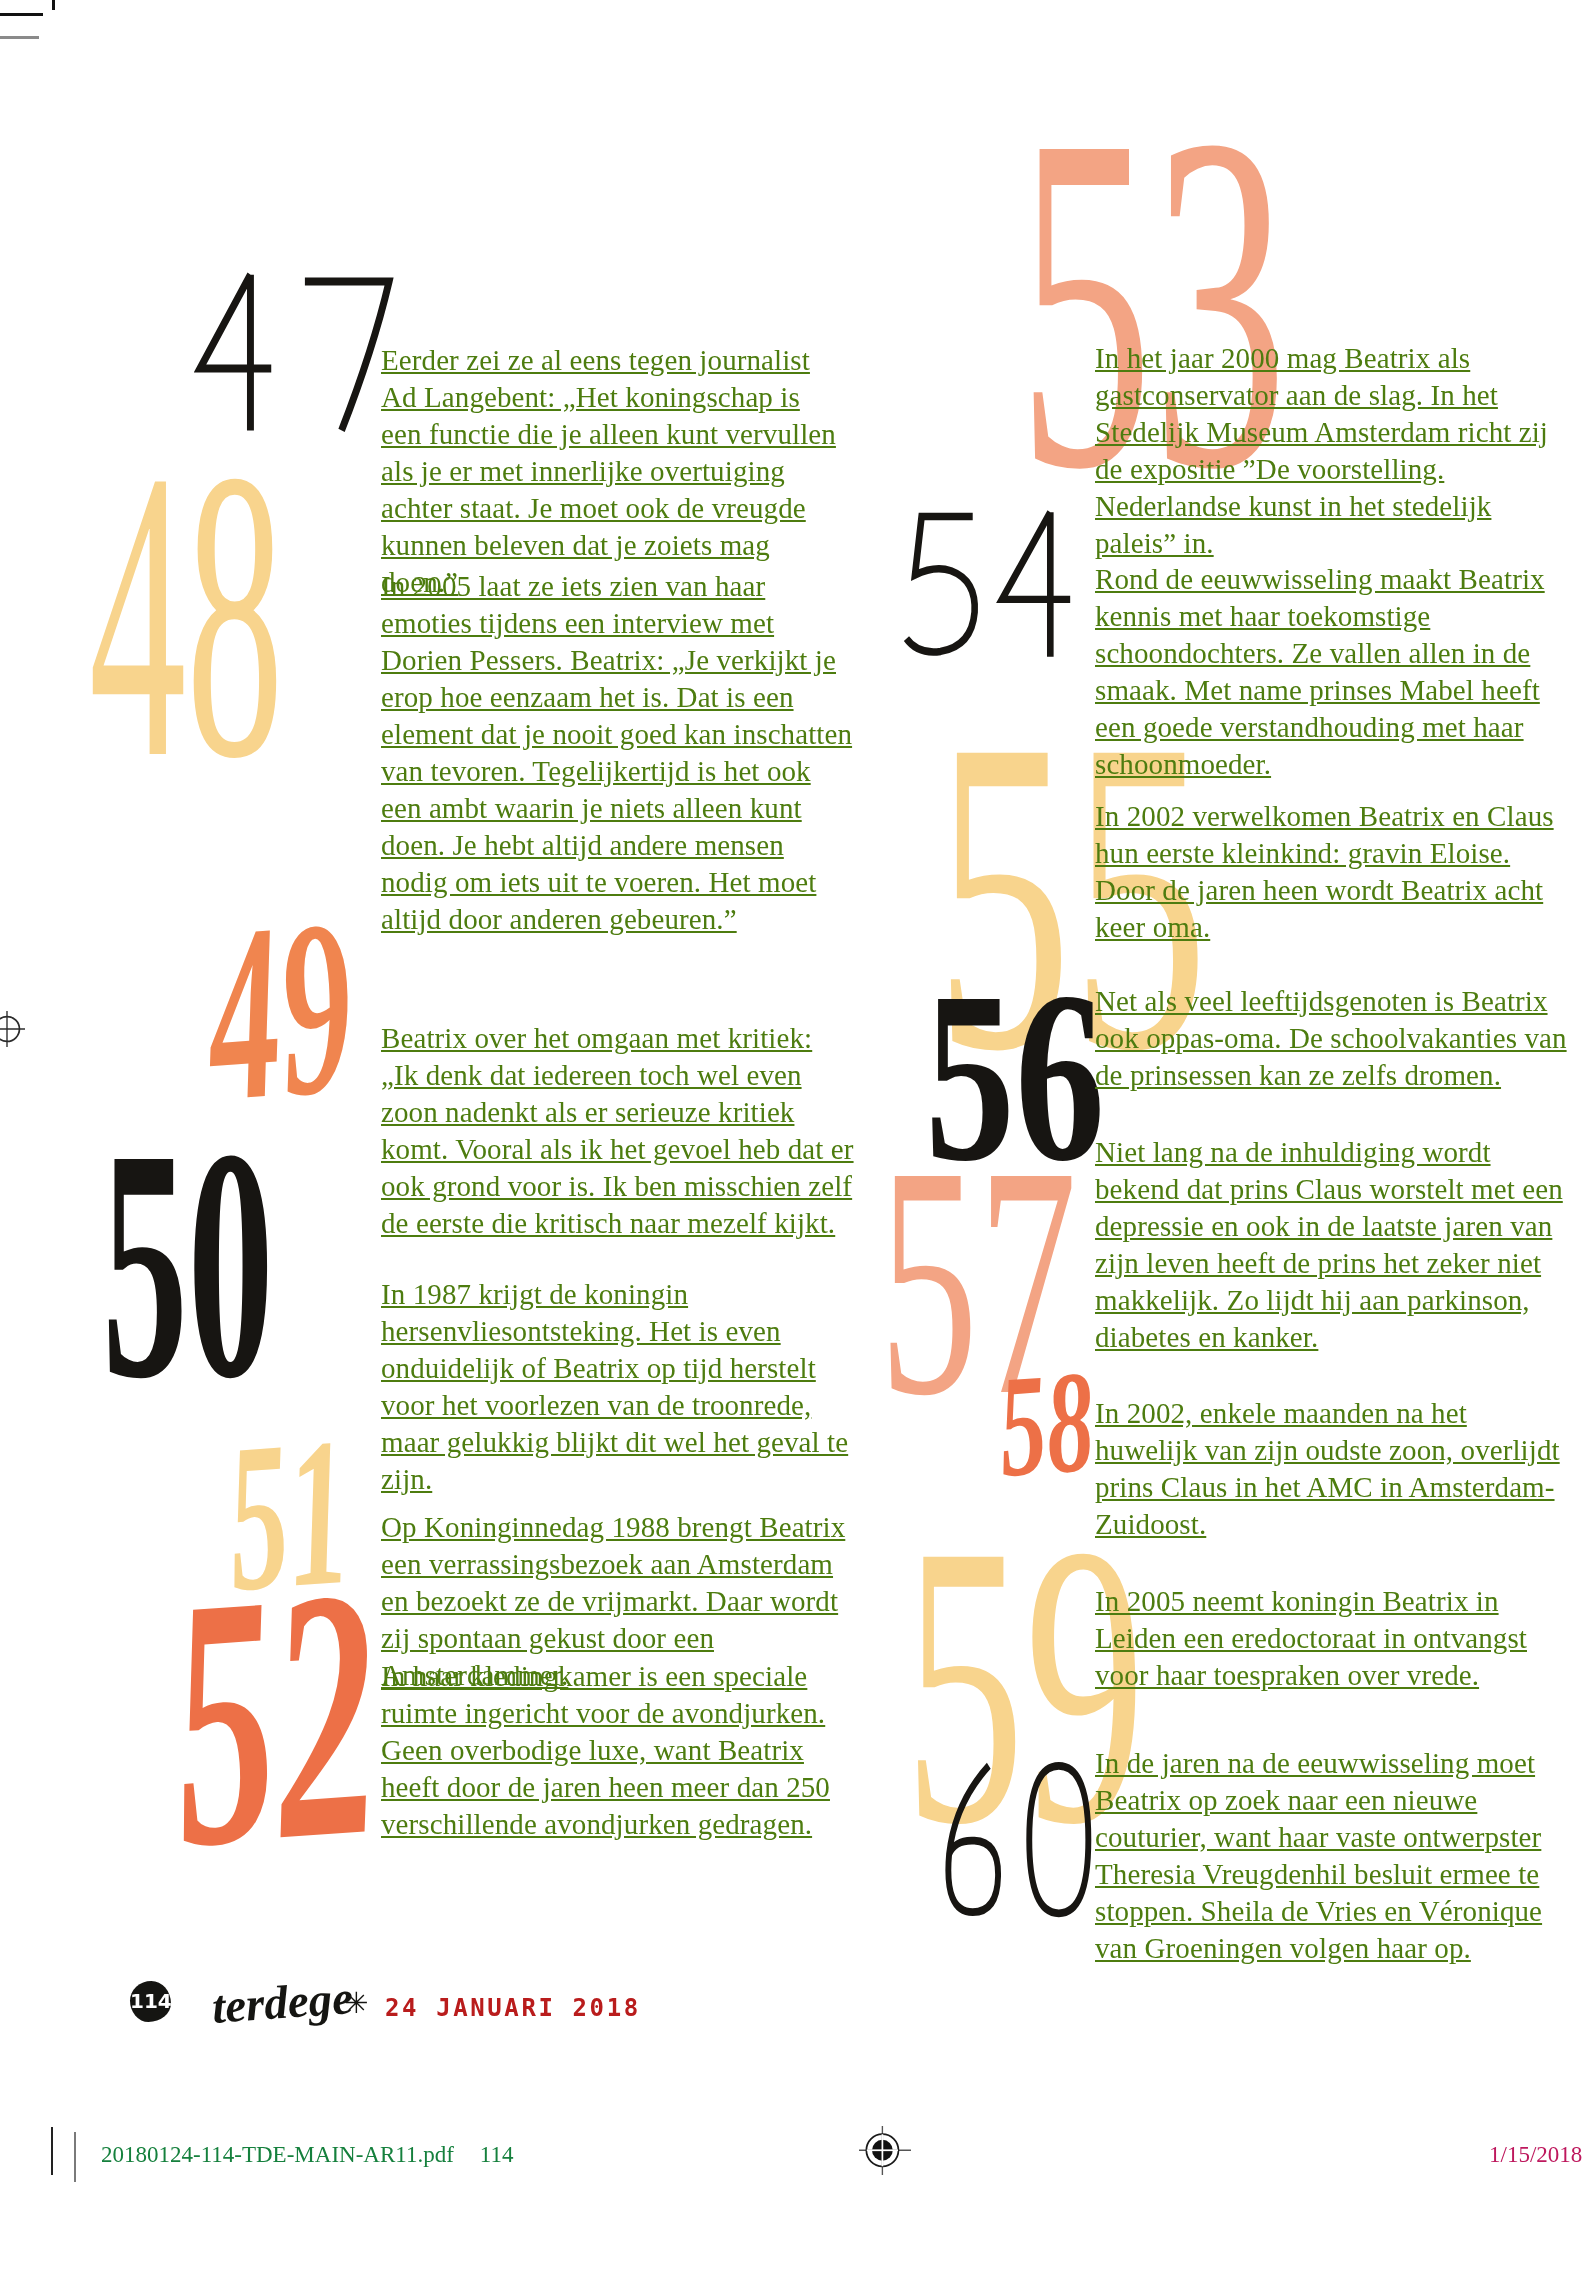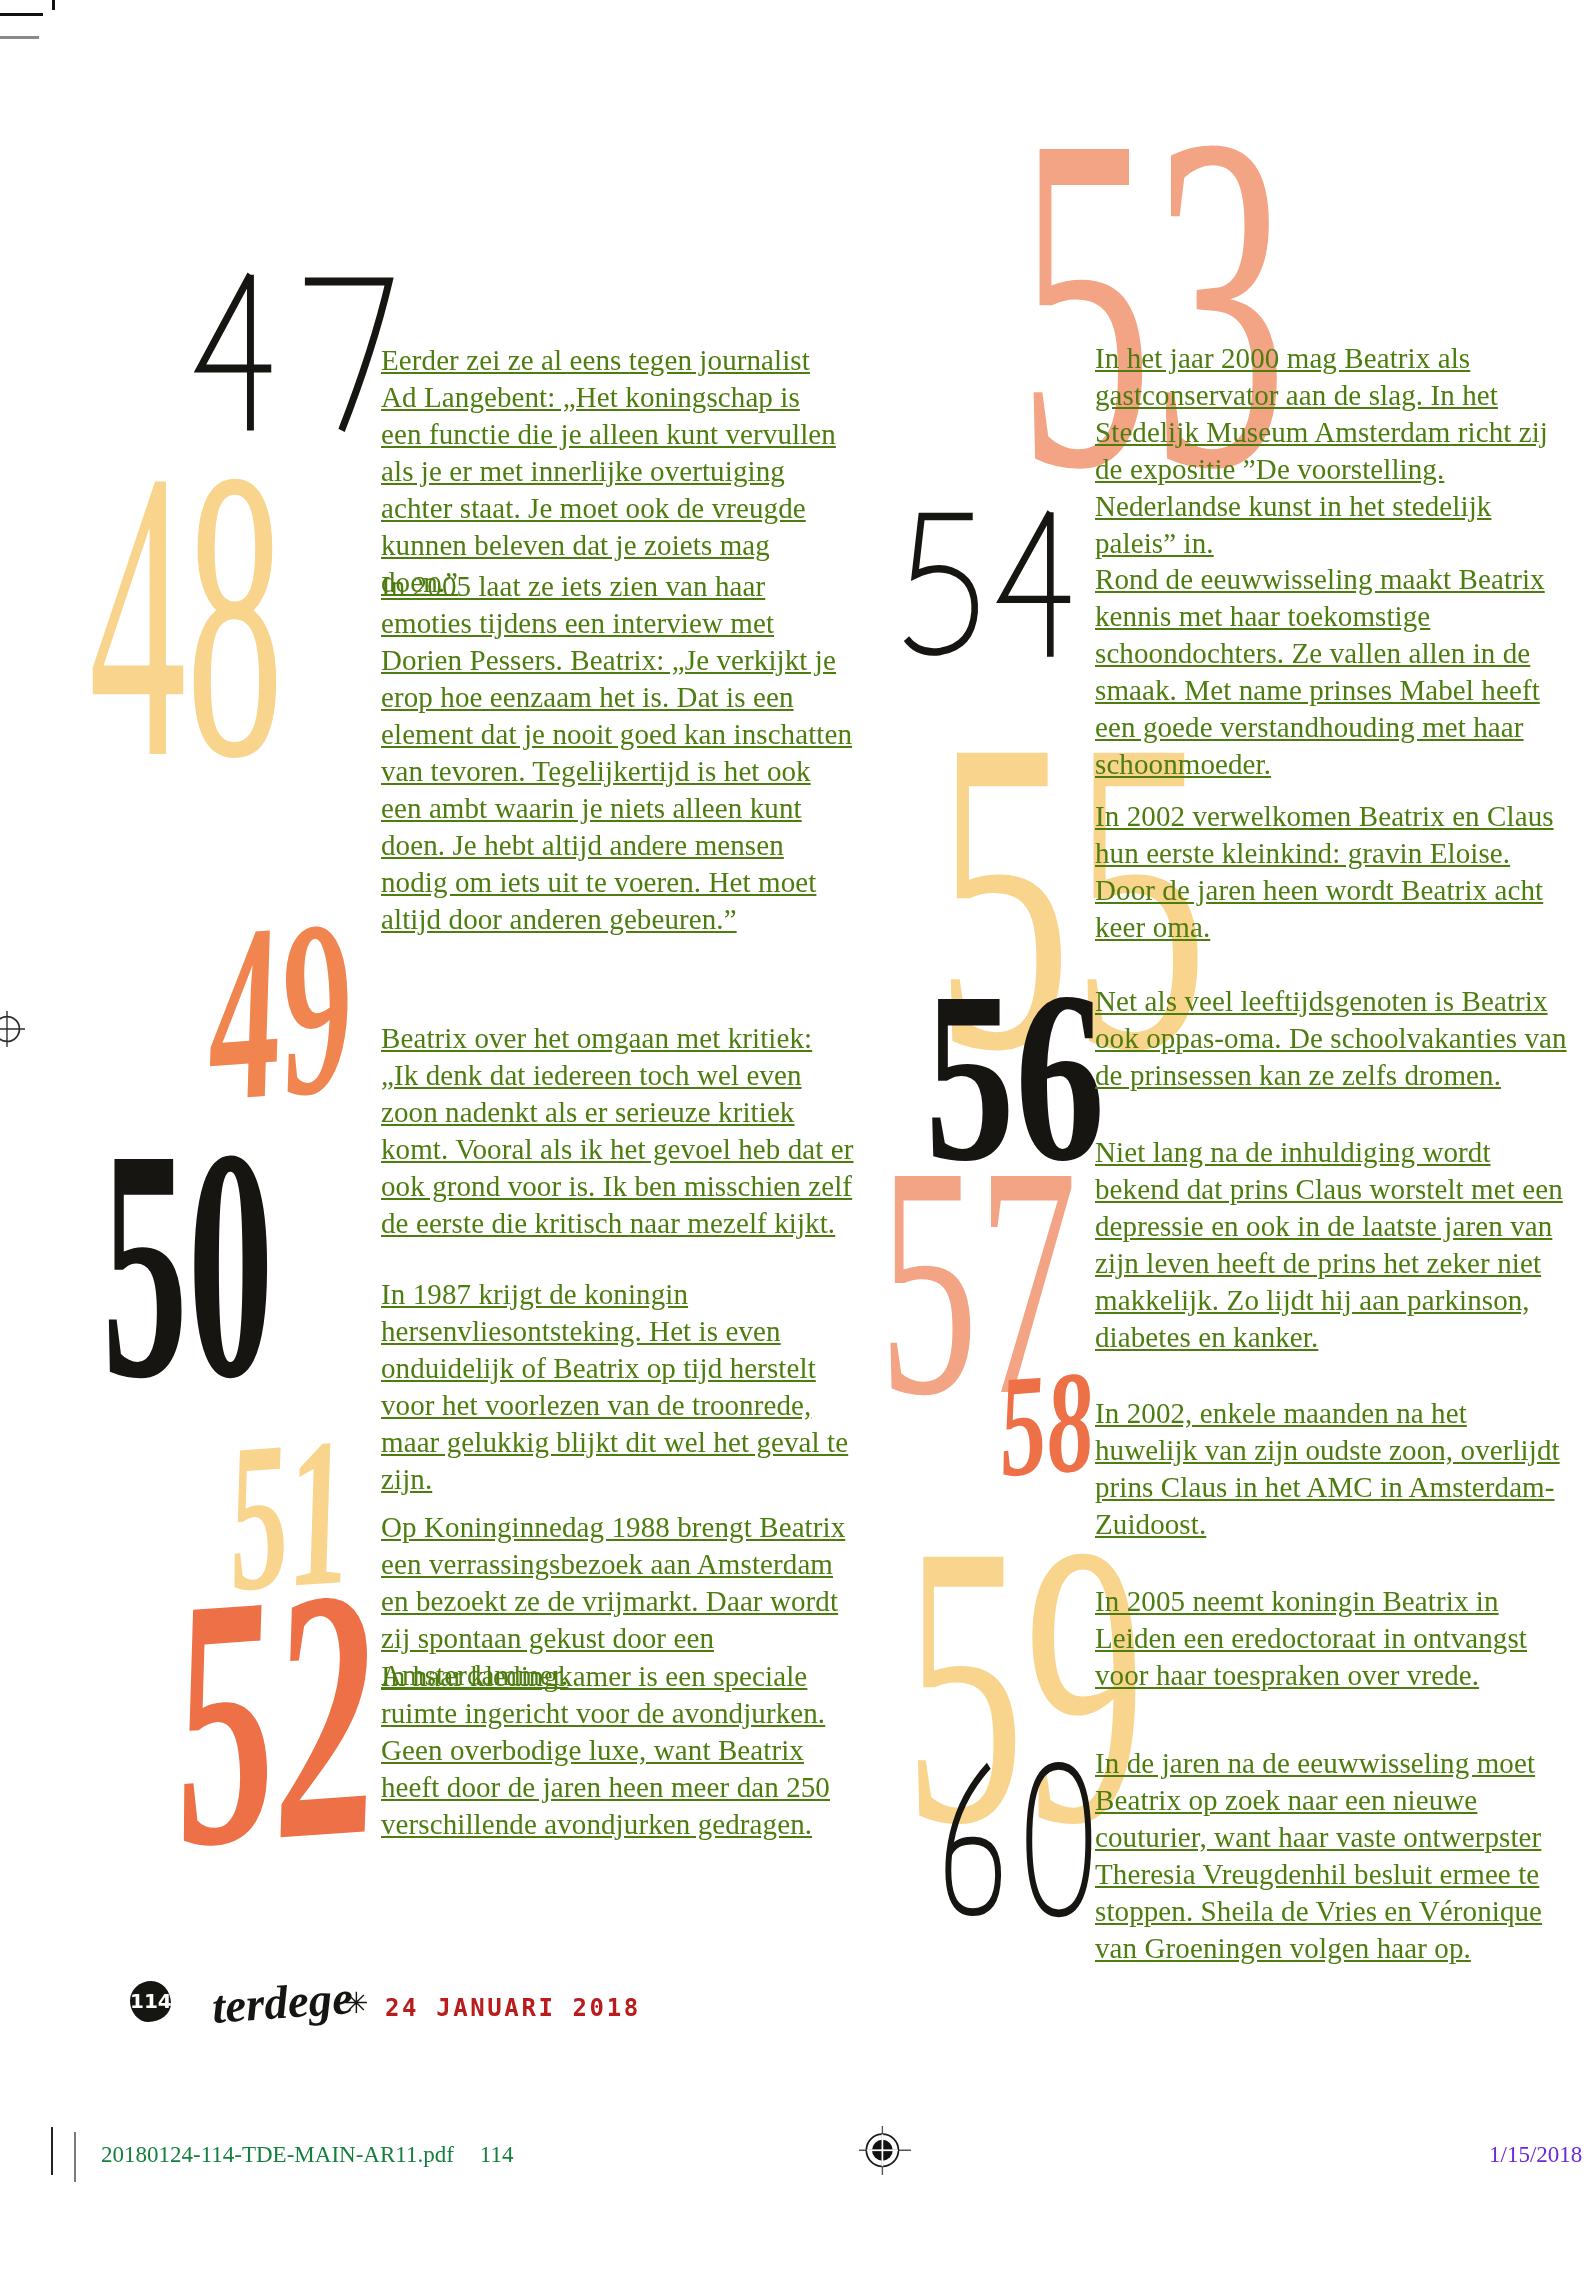--- a/index.html
+++ b/index.html
@@ -56,21 +56,21 @@
   .footer-logo{position:absolute;left:212px;top:1979px;font:600 italic 47px/1 "Liberation Serif",serif;
                color:#151512;transform:rotate(-4deg);z-index:6;}
   .footer-star{position:absolute;left:344px;top:1989px;font:29px/1 "DejaVu Sans",sans-serif;color:#151512;z-index:6;}
   .footer-date{position:absolute;left:385px;top:1996px;font:700 24px/1 "DejaVu Sans Mono",monospace;
                letter-spacing:2.6px;color:#b91c1c;z-index:6;}
 
   
   .slug-left{position:absolute;left:101px;top:2141px;font:23px/1.2 "Liberation Serif",serif;color:#15803d;white-space:nowrap;}
   .slug-left .slug-page{margin-left:26px;}
   .slug-right{position:absolute;left:1489px;top:2141px;width:103px;overflow:hidden;
-              font:23px/1.2 "Liberation Serif",serif;color:#6d28d9;white-space:nowrap;}
+              font:23px/1.2 "Liberation Serif",serif;color:#be185d;white-space:nowrap;}
 
   
   .mark{position:absolute;}
   .crop-v{left:52px;top:0;width:2.6px;height:10.4px;background:#111;}
   .crop-h1{left:0;top:13px;width:43px;height:2.6px;background:#111;}
   .crop-h2{left:0;top:36px;width:39px;height:2.6px;background:#8a8a8a;}
   .slug-v1{left:51px;top:2127px;width:1.7px;height:48px;background:#222;}
   .slug-v2{left:74px;top:2132px;width:1.7px;height:50px;background:#7a7a7a;}
   .reg-left{left:-11.2px;top:1011px;width:36px;height:36px;}
   .reg-bottom{left:859px;top:2126px;width:52px;height:49px;}

